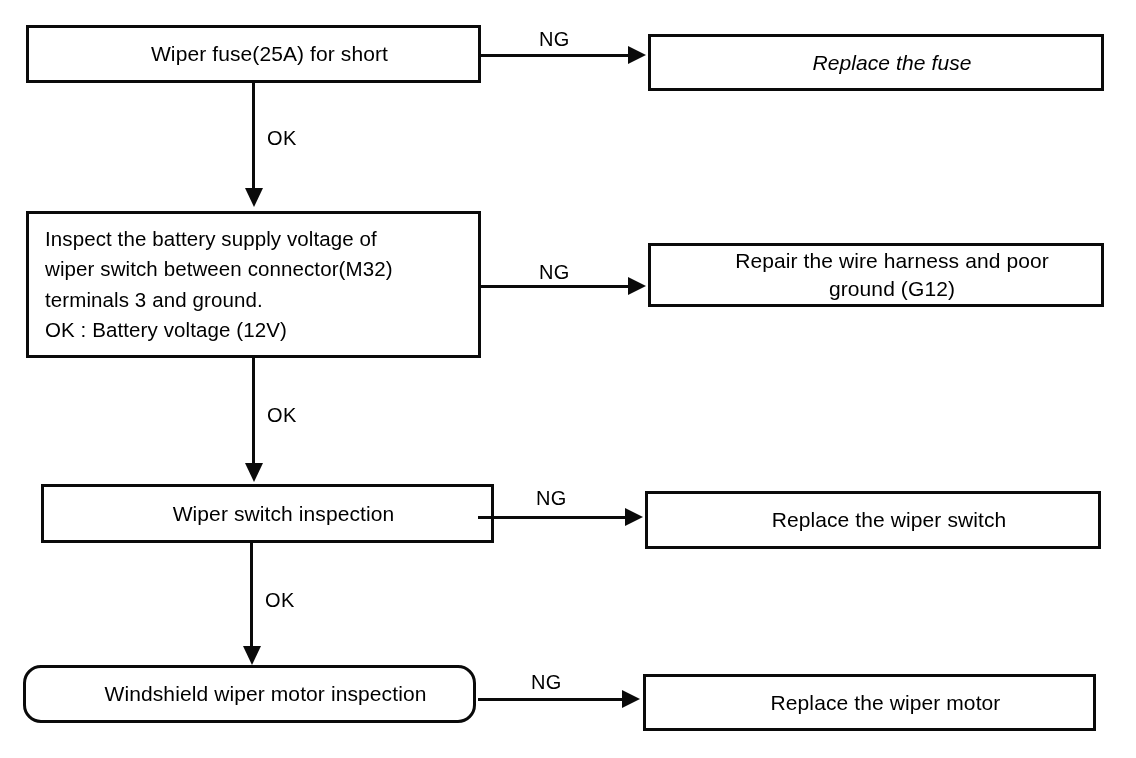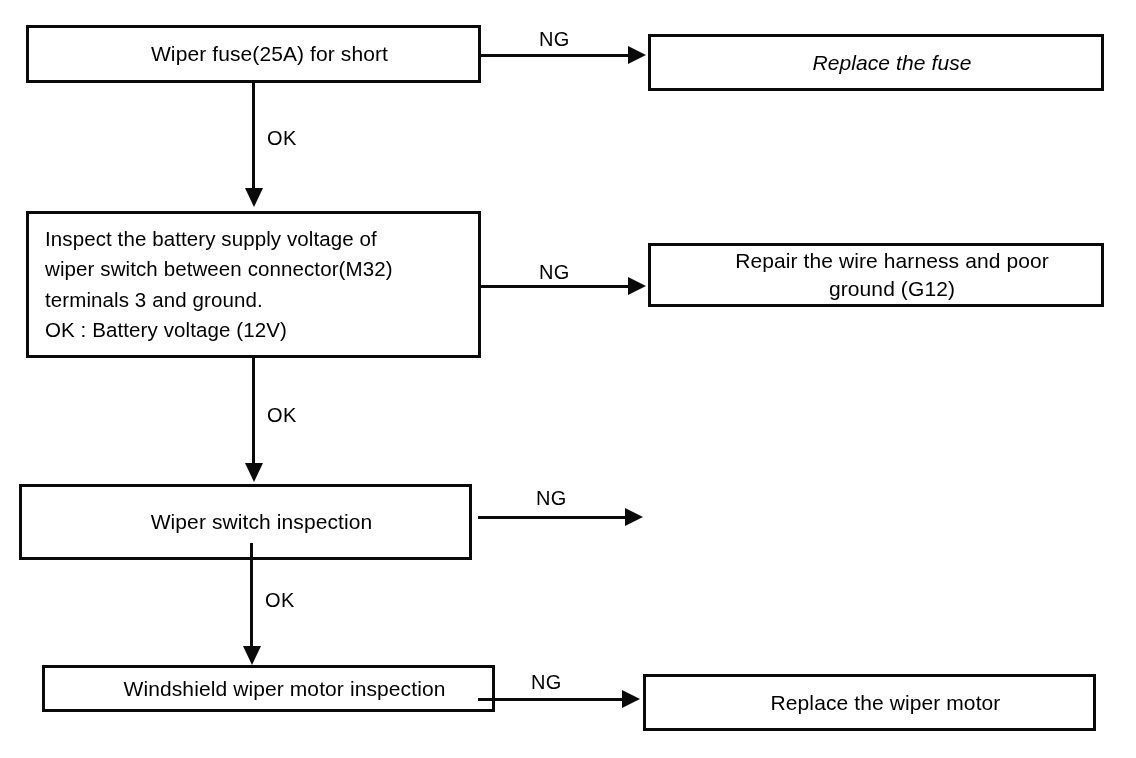--- a/index.html
+++ b/index.html
@@ -124,34 +124,37 @@
 
   <div class="box centered" style="left:648px; top:243px; width:456px; height:64px;">
     <span class="box-label">Repair the wire harness and poor
 ground (G12)</span>
   </div>
 
   <div class="v-line" style="left:252px; top:358px; height:106px;"></div>
   <div class="arrow-down" style="left:245px; top:463px;"></div>
   <div class="edge-label" style="left:267px; top:404px;">OK</div>
 
-  <div class="box centered" style="left:19px; top:484px; width:453px; height:76px;">
+  <div class="box centered" style="left:41px; top:484px; width:453px; height:59px;">
     <span class="box-label">Wiper switch inspection</span>
   </div>
 
   <div class="h-line" style="left:478px; top:516px; width:148px;"></div>
   <div class="arrow-right" style="left:625px; top:508px;"></div>
   <div class="edge-label" style="left:536px; top:487px;">NG</div>
 
+  <div class="box centered" style="left:645px; top:491px; width:456px; height:58px;">
+    <span class="box-label">Replace the wiper switch</span>
+  </div>
 
   <div class="v-line" style="left:250px; top:543px; height:105px;"></div>
   <div class="arrow-down" style="left:243px; top:646px;"></div>
   <div class="edge-label" style="left:265px; top:589px;">OK</div>
 
-  <div class="box centered" style="left:42px; top:665px; width:453px; height:47px;">
+  <div class="box centered" style="left:23px; top:665px; width:453px; height:58px;border-radius:18px;">
     <span class="box-label">Windshield wiper motor inspection</span>
   </div>
 
   <div class="h-line" style="left:478px; top:698px; width:145px;"></div>
   <div class="arrow-right" style="left:622px; top:690px;"></div>
   <div class="edge-label" style="left:531px; top:671px;">NG</div>
 
   <div class="box centered" style="left:643px; top:674px; width:453px; height:57px;">
     <span class="box-label">Replace the wiper motor</span>
   </div>

